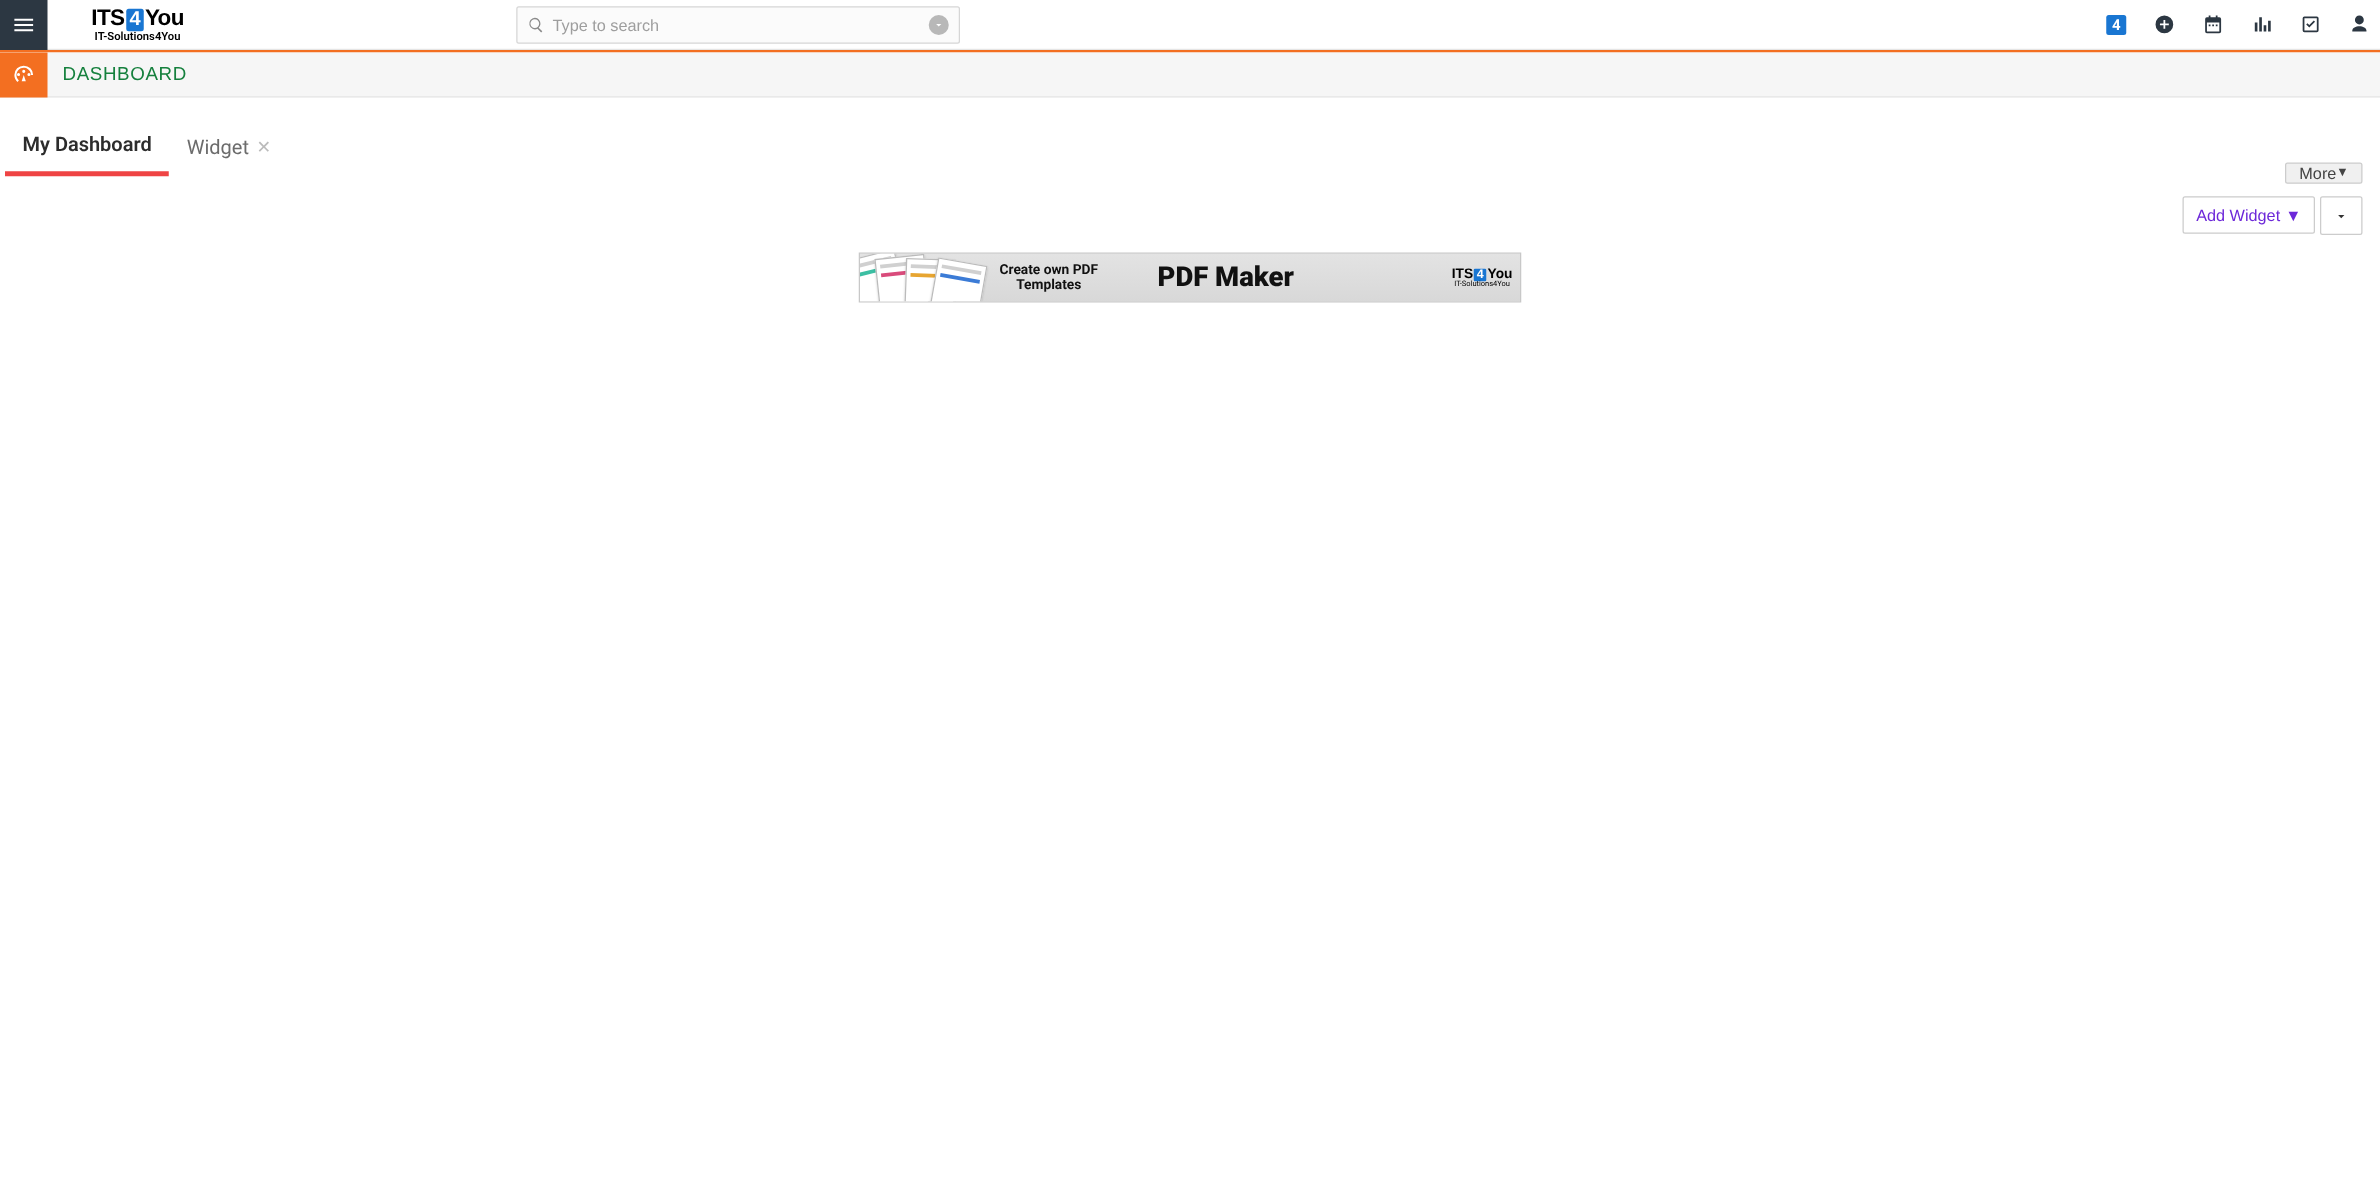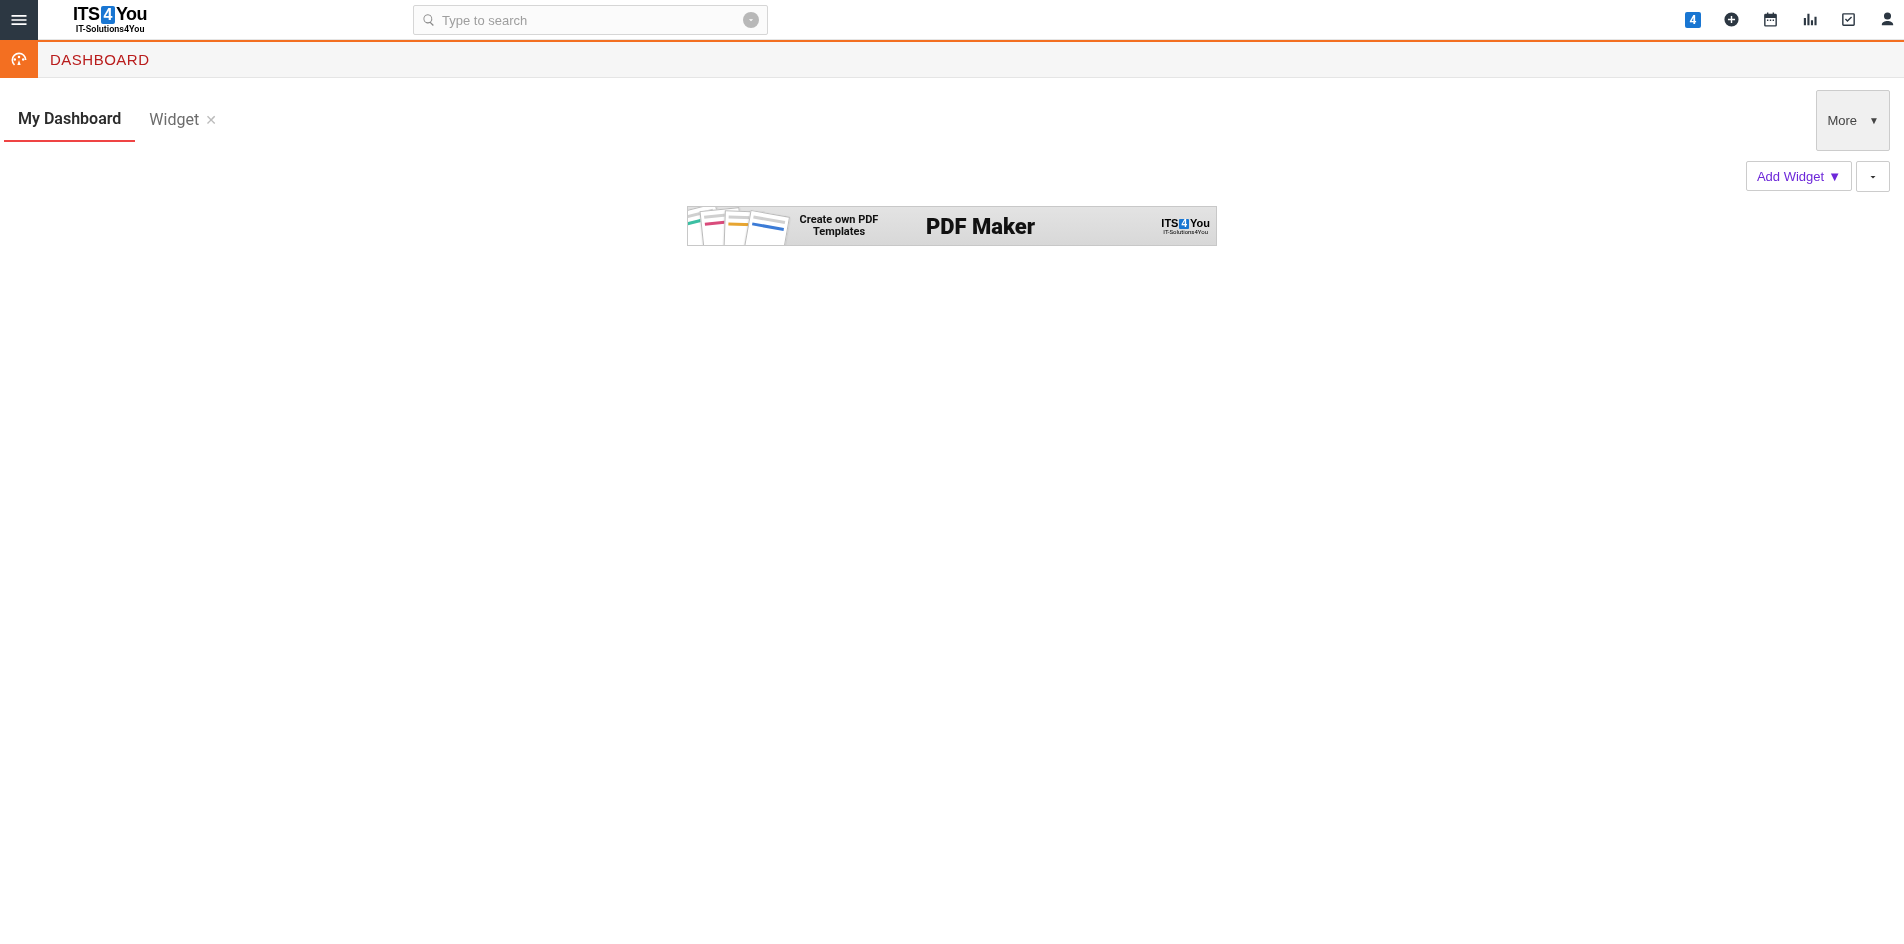--- a/index.html
+++ b/index.html
@@ -148,21 +148,21 @@
     background: #f36f21;
     display: flex;
     align-items: center;
     justify-content: center;
     color: #fff;
   }
   .module-icon svg { width: 20px; height: 20px; }
   .module-title {
     margin-left: 12px;
     font-size: 15px;
-    color: #b91c1c;
+    color: #15803d;
     letter-spacing: 0.5px;
     font-family: "Arial Narrow", Arial, sans-serif;
     font-stretch: condensed;
   }
 
   
   .tabsrow {
     display: flex;
     align-items: center;
     padding: 12px 14px 0 4px;
@@ -176,42 +176,43 @@
     font-size: 16px;
     color: #6c6c6c;
     cursor: pointer;
     display: flex;
     align-items: center;
     gap: 6px;
   }
   .tab.active {
     color: #2c2c2c;
     font-weight: 600;
-    border-bottom: 2px solid #ef4444;
+    border-bottom: 4px solid #ef4444;
   }
   .tab .close-x {
     color: #bbb;
     font-size: 14px;
   }
   .tabs-right {
     margin-left: auto;
     display: flex;
     align-items: center;
   }
   .btn {
     background: #f0f0f0;
     border: 1px solid #ccc;
     color: #444;
     font-size: 13px;
-    padding: 22px 10px;
+    padding: 0 10px;
     border-radius: 2px;
     cursor: pointer;
     display: inline-flex;
     align-items: center;
-    gap: 12px;
+    gap: 0;
+    margin-top: 40px;
   }
   .btn .caret { font-size: 10px; }
 
   
   .widgetrow {
     display: flex;
     justify-content: flex-end;
     padding: 10px 14px 0 0;
     gap: 4px;
   }

